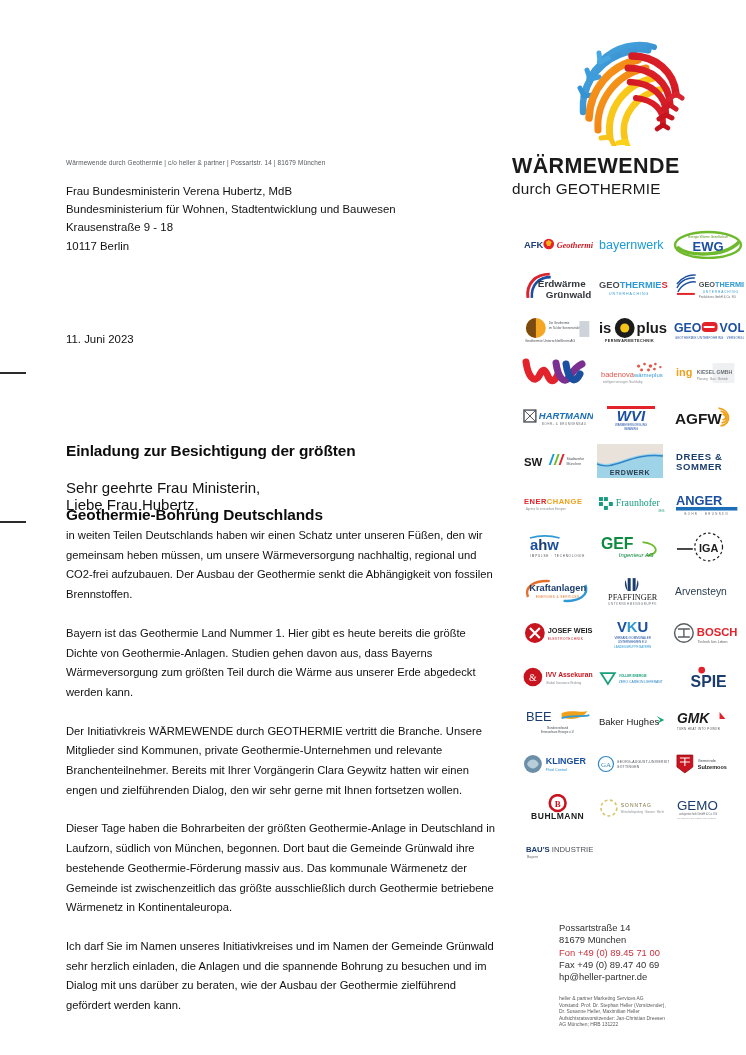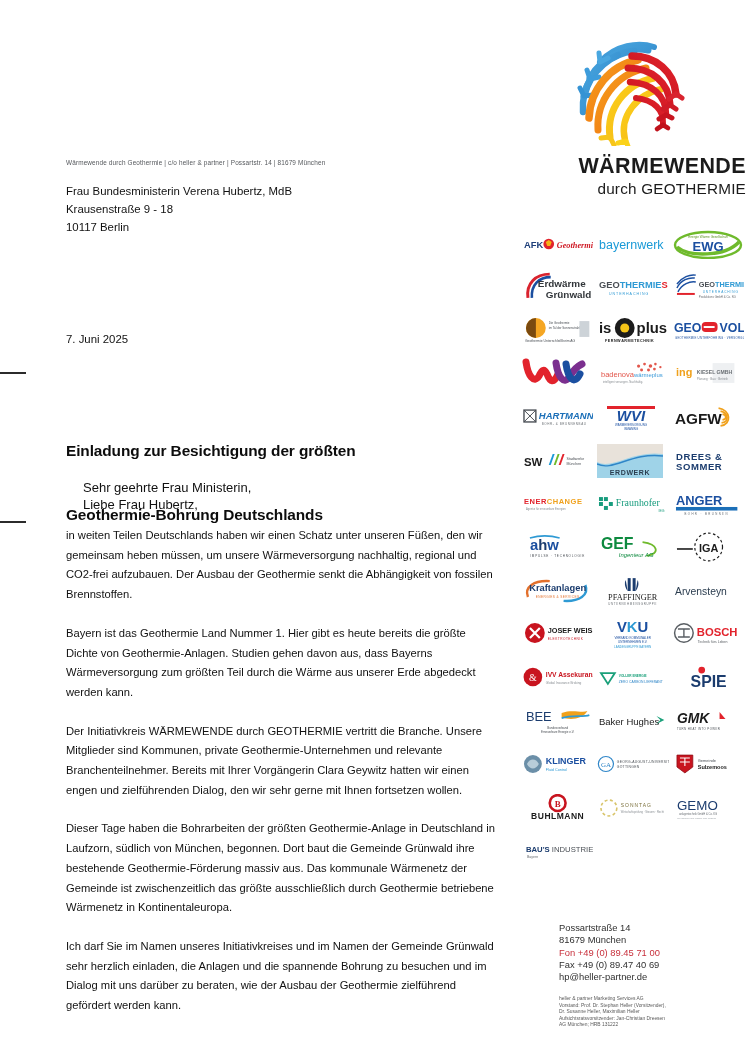--- a/index.html
+++ b/index.html
@@ -78,24 +78,23 @@
     letter-spacing: -0.1px;
     color: #0c0c0c;
   }
   .headline div { white-space: nowrap; margin-top: 41px; }
 
   .salutation {
     position: absolute;
     top: 480px;
     left: 0;
     width: 430px;
-    font-size: 13px;
+    font-size: 15px;
     line-height: 16.5px;
     color: #111111;
-    margin-left: 17px;
   }
 
   .body-copy {
     position: absolute;
     top: 526px;
     left: 0;
     width: 432px;
     font-size: 11.2px;
     line-height: 19.7px;
     color: #111111;
@@ -112,21 +111,21 @@
     width: 234px;
     height: 1055px;
   }
 
   
   .brand {
     position: absolute;
     top: 38px;
     left: 0;
     width: 234px;
-    text-align: right;
+    text-align: left;
   }
   .brand-mark {
     width: 118px;
     height: 108px;
     margin: 0 auto 8px auto;
     display: block;
   }
   .brand-word {
     font-size: 21.5px;
     font-weight: bold;
@@ -191,25 +190,26 @@
 
   <div class="fold-mark m1"></div>
   <div class="fold-mark m2"></div>
 
   <div class="letter">
 
     <div class="sender-line">Wärmewende durch Geothermie | c/o heller &amp; partner | Possartstr. 14 | 81679 München</div>
 
     <div class="recipient">
       <div>Frau Bundesministerin Verena Hubertz, MdB</div>
+      <div>Bundesministerium für Wohnen, Stadtentwicklung und Bauwesen</div>
       <div>Krausenstraße 9 - 18</div>
       <div>10117 Berlin</div>
     </div>
 
-    <div class="letter-date">7. Juni 2025</div>
+    <div class="letter-date">11. Juni 2023</div>
 
     <div class="headline">
       <div>Einladung zur Besichtigung der größten</div>
       <div>Geothermie-Bohrung Deutschlands</div>
     </div>
 
     <div class="salutation">
       <div>Sehr geehrte Frau Ministerin,</div>
       <div>Liebe Frau Hubertz,</div>
     </div>

